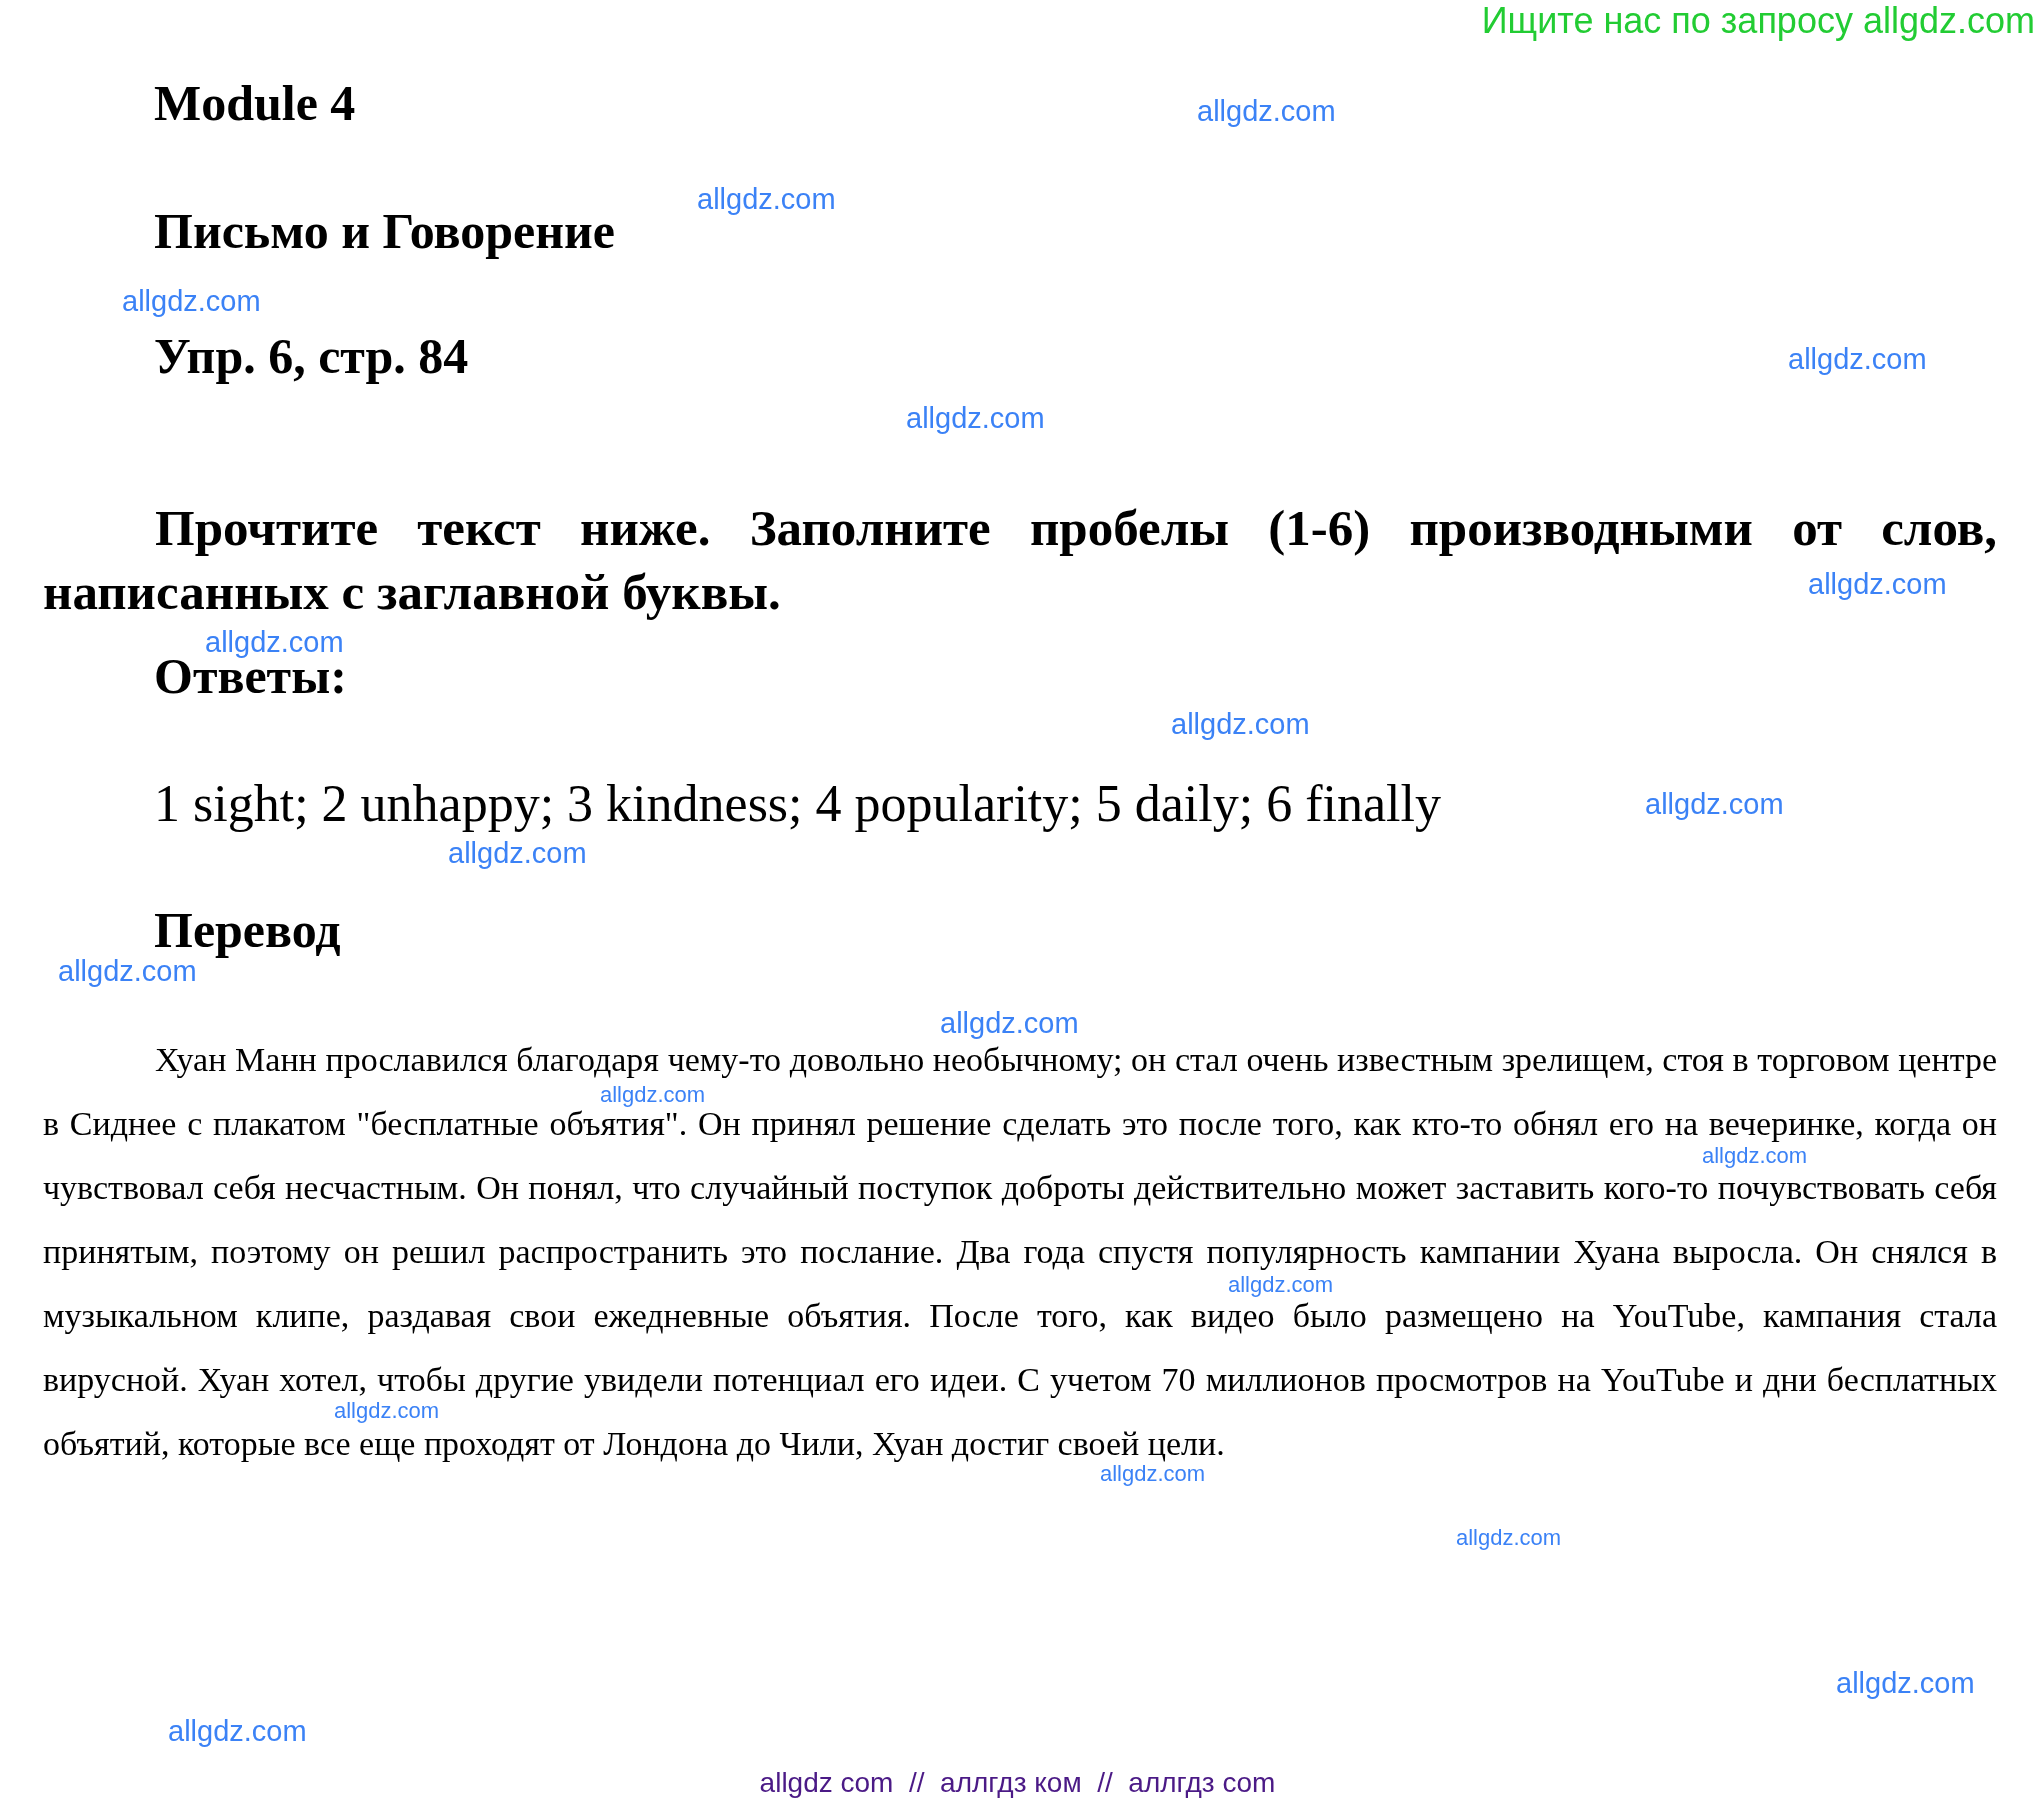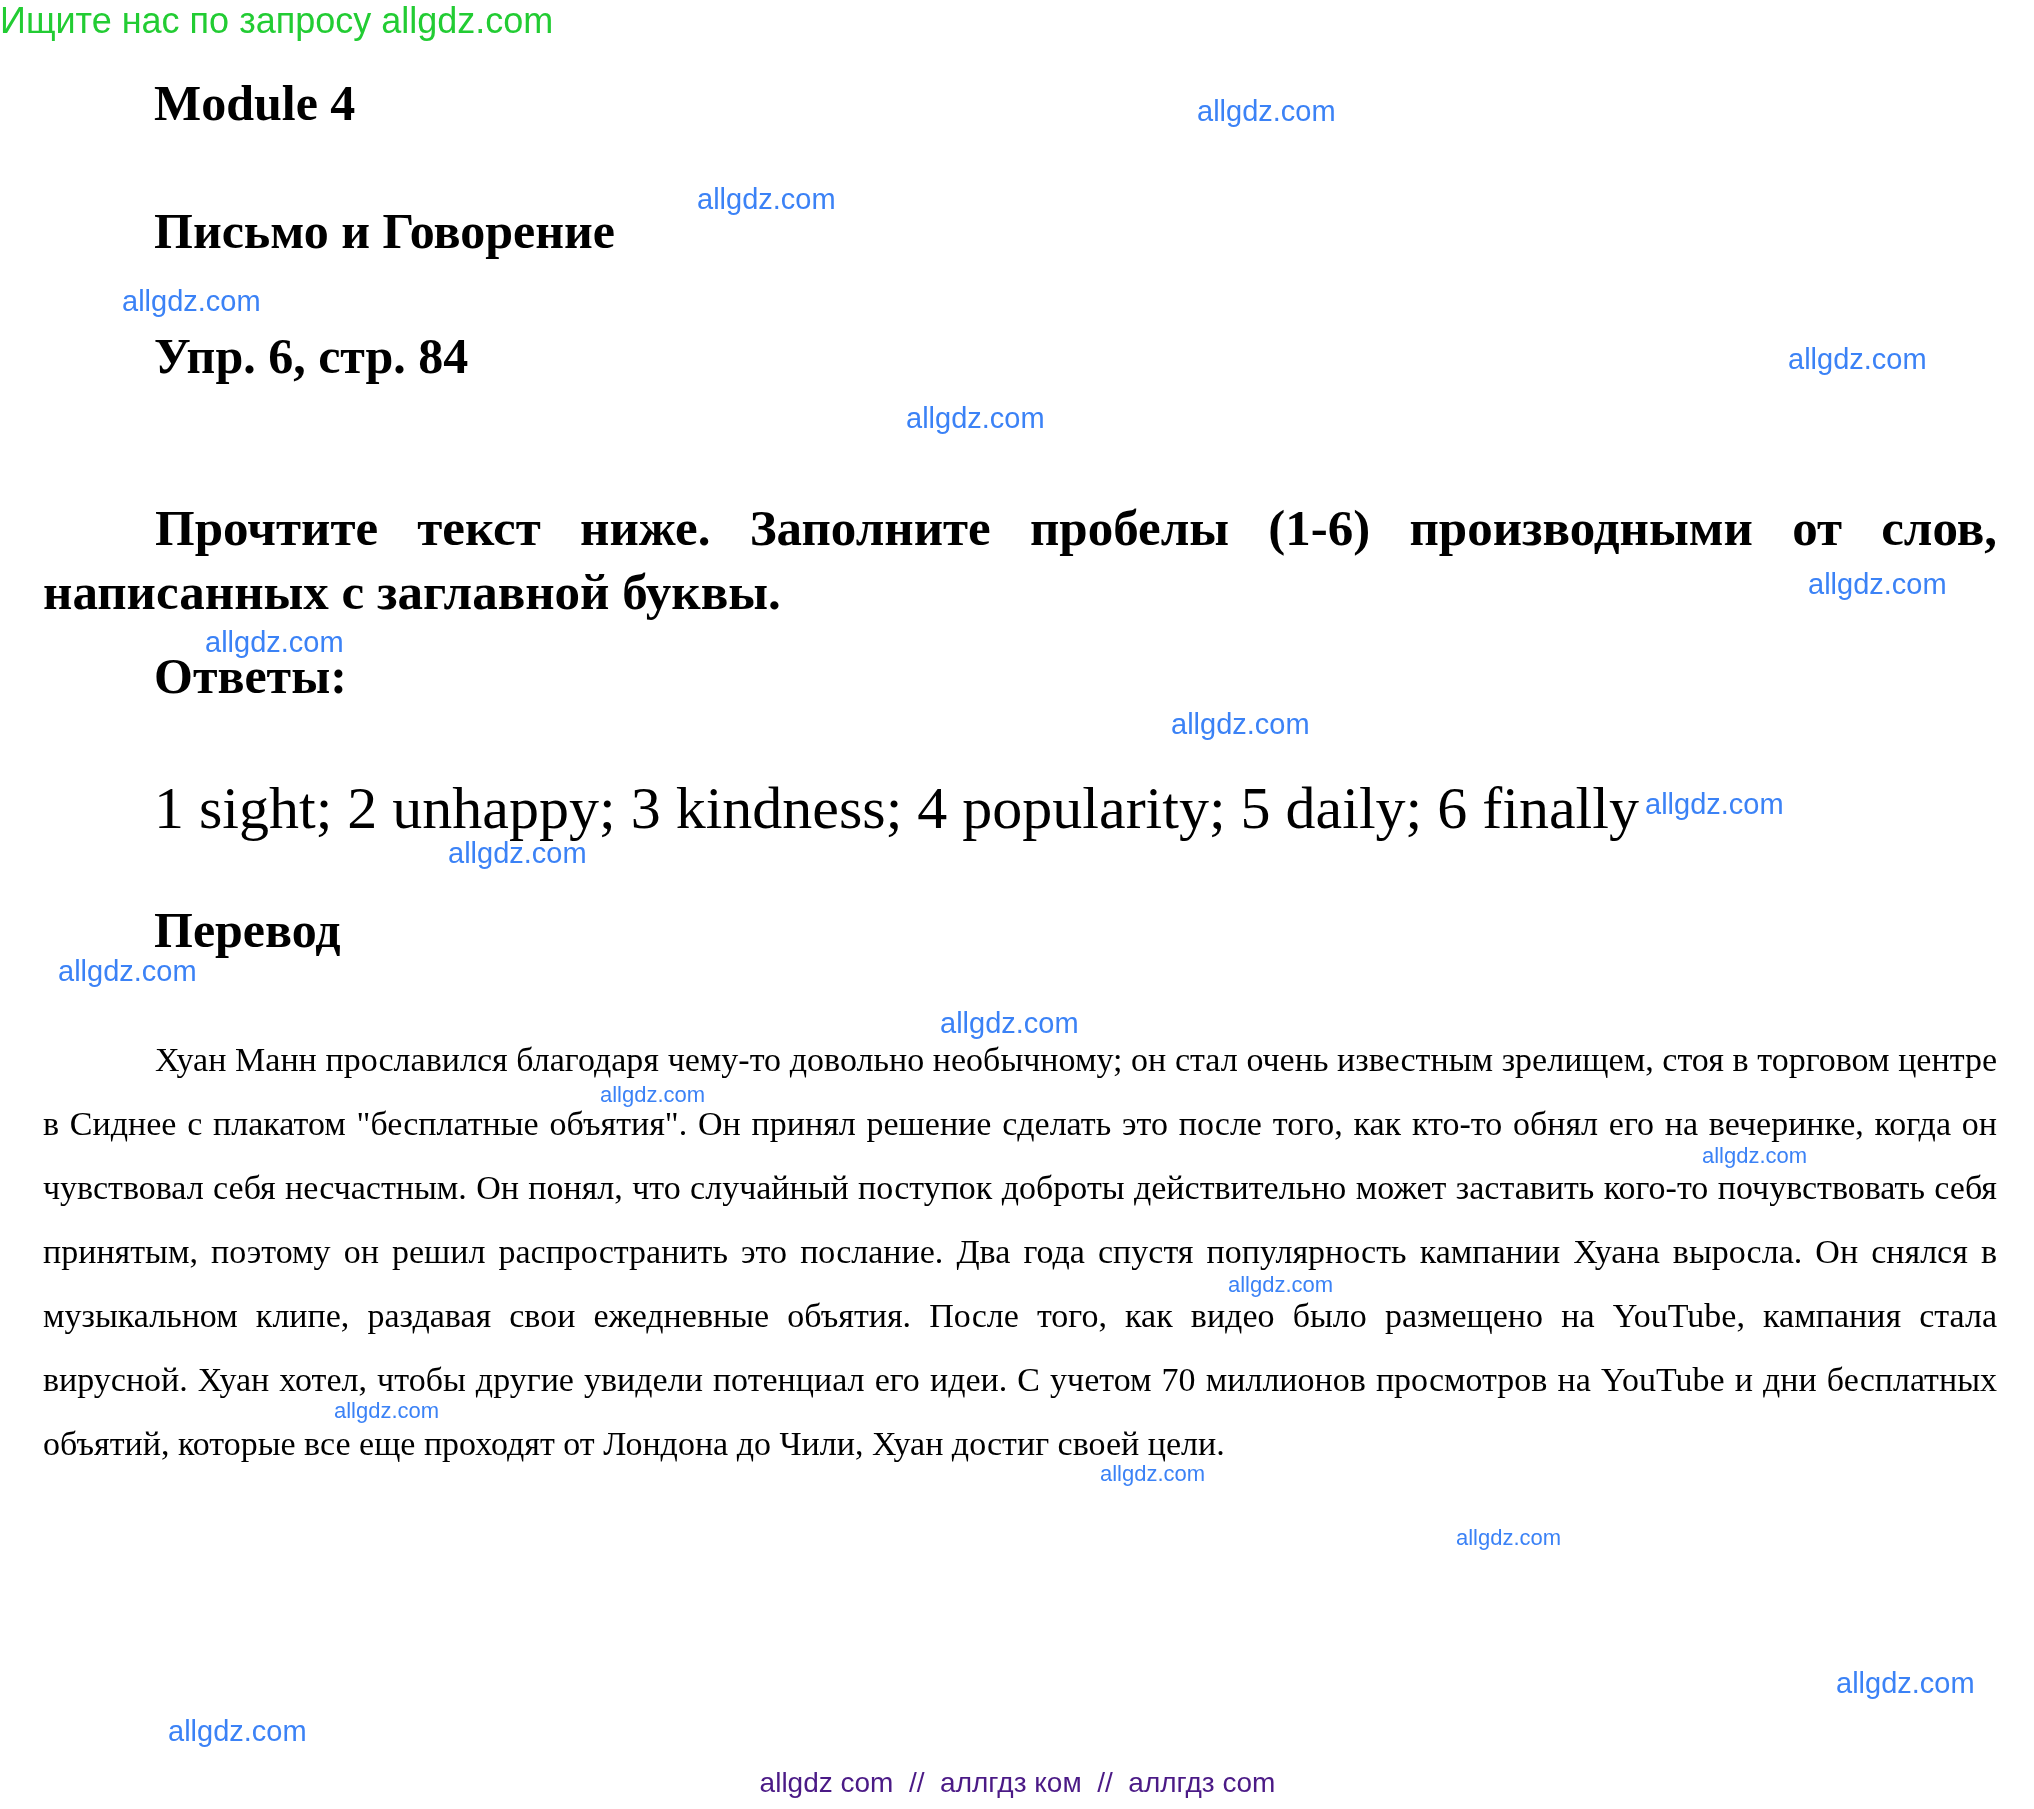--- a/index.html
+++ b/index.html
@@ -1,34 +1,34 @@
 <!DOCTYPE html>
 <html style="font-size:15px"><head>
   <meta charset="utf-8">
   <style>
     html, body { margin: 0; padding: 0; background: #ffffff; }
     body { width: 2035px; height: 1809px; position: relative; overflow: hidden; }
     .top-banner {
-      position: absolute; top: 0; left: 0; width: 2035px; text-align: left;
+      position: absolute; top: 0; left: 0; width: 2035px; text-align: right;
       font-family: "Liberation Sans", sans-serif; font-size: 36px; line-height: 42px;
       color: #22cc33;
     }
     .heading {
       position: absolute; left: 154px;
       font-family: "Liberation Serif", serif; font-weight: bold; font-size: 51px;
       color: #000; white-space: nowrap; transform: scaleX(0.98); transform-origin: left;
     }
     .instruction {
       position: absolute; left: 43px; top: 452px; width: 1954px;
       font-family: "Liberation Serif", serif; font-weight: bold; font-size: 51px;
       line-height: 64px; color: #000; text-align: justify; text-indent: 112px; margin-top: 44px;
     }
     .answers {
       position: absolute; left: 154px; top: 774px;
-      font-family: "Liberation Serif", serif; font-size: 60px; color: #000; white-space: nowrap;
+      font-family: "Liberation Serif", serif; font-size: 52px; color: #000; white-space: nowrap;
     }
     .paragraph {
       position: absolute; left: 43px; top: 1028px; width: 1954px;
       font-family: "Liberation Serif", serif; font-size: 34px; line-height: 64px;
       color: #000; text-align: justify; text-indent: 112px;
     }
     .wm {
       position: absolute; font-family: Liberation Sans, sans-serif; color: #3b82f6;
       white-space: nowrap; font-size: 29px; line-height: 32px;
     }

